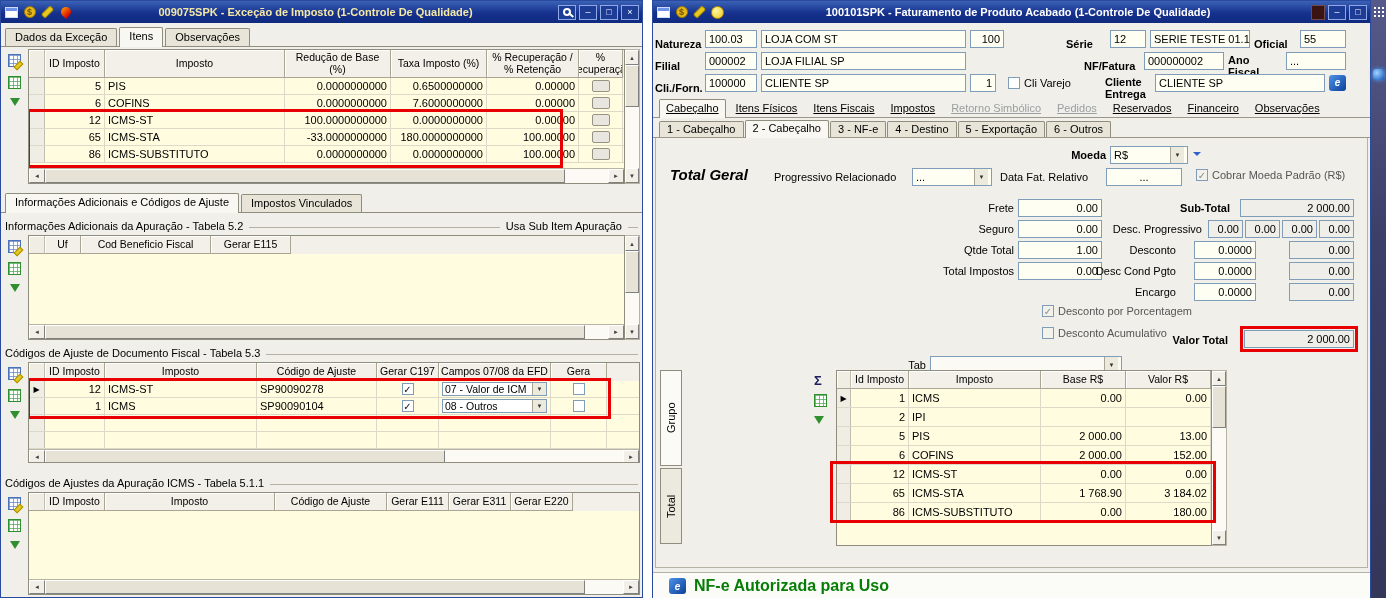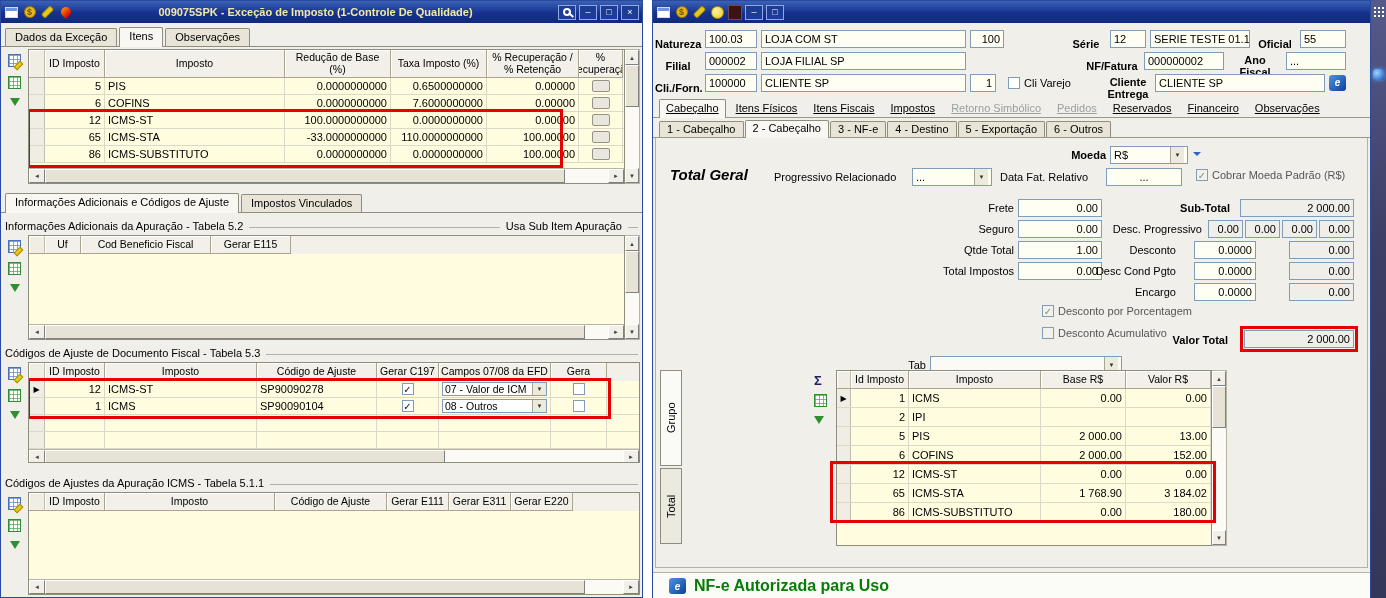--- a/index.html
+++ b/index.html
@@ -87,21 +87,21 @@
 
   .sec { display:flex; align-items:center; gap:6px; margin:7px 4px 3px 4px; }
   .sec .line { flex:1; border-top:1px solid #b5b2a5; margin-top:2px; }
   .sec .line.short { flex:0 0 10px; }
 
   .annot { position:absolute; border:3px solid #e80000; pointer-events:none; z-index:6; }
 
   
   .hform { padding:6px 24px 4px 2px; display:flex; flex-direction:column; gap:3px; }
   .hrow { display:flex; align-items:center; gap:4px; height:19px; }
-  .hlabel { font-weight:bold; text-align:center; flex:0 0 auto; line-height:1.05;margin-top:12px; }
+  .hlabel { font-weight:bold; text-align:left; flex:0 0 auto; line-height:1.05;margin-top:12px; }
   .spacer { flex:1; }
   .fld { height:18px; background:#fffef2; border:1px solid #7f9db9; padding:0 3px; display:flex; align-items:center; overflow:hidden; white-space:nowrap; flex:0 0 auto; }
   .fld.ro { background:#efeee8; }
   .fld .ddwrap { margin-left:auto; }
   .cbrow { display:flex; align-items:center; gap:4px; }
   .nfe-ic { width:17px; height:16px; border-radius:3px; background:linear-gradient(135deg,#4f93e8,#0a3f9a); color:#fff; display:flex; align-items:center; justify-content:center; font-style:italic; font-weight:bold; font-size:10px; flex:0 0 auto; }
 
   .maintabs { display:flex; align-items:flex-end; gap:4px; padding:3px 6px 0; height:22px; border-bottom:1px solid #9b988a; background:#f0efe9; }
   .mtab { padding:2px 6px 3px; text-decoration:underline; white-space:nowrap; }
   .mtab.active { border:1px solid #8f8d7e; border-bottom:none; background:#f8f7f2; border-radius:2px 2px 0 0; margin-bottom:-1px; padding-bottom:4px; }
@@ -221,21 +221,21 @@
               </span>
             </div>
 
             <div class="grow">
               <span class="gc m">
                 <span class="mk"></span>
               </span>
               <span class="gc c1 num">65</span>
               <span class="gc c2">ICMS-STA</span>
               <span class="gc c3 num">-33.0000000000</span>
-              <span class="gc c4 num">110.0000000000</span>
+              <span class="gc c4 num">180.0000000000</span>
               <span class="gc c5 num">100.00000</span>
               <span class="gc c6 center">
                 <span class="mini-btn"></span>
               </span>
             </div>
 
             <div class="grow">
               <span class="gc m">
                 <span class="mk"></span>
               </span>
@@ -429,20 +429,21 @@
   <div class="window win-right">
     <div class="titlebar">
       <span class="ti">
           <span class="win-ic"></span>
         </span>
       <span class="ti coin-ic">
           <span>$</span>
         </span>
       <span class="ti wrench-ic"></span>
       <span class="ti bulb-ic"></span>
+      <span class="title-text white">100101SPK - Faturamento de Produto Acabado (1-Controle De Qualidade)</span>
       <span class="tb-btn dark"></span>
       <span class="tb-btn">–</span>
       <span class="tb-btn">□</span>
     </div>
 
     <div class="hform">
       <div class="hrow">
         <span class="hlabel" style="width:46px;">Natureza</span>
         <span class="fld" style="width:52px;">100.03</span>
         <span class="fld" style="width:205px;">LOJA COM ST</span>

